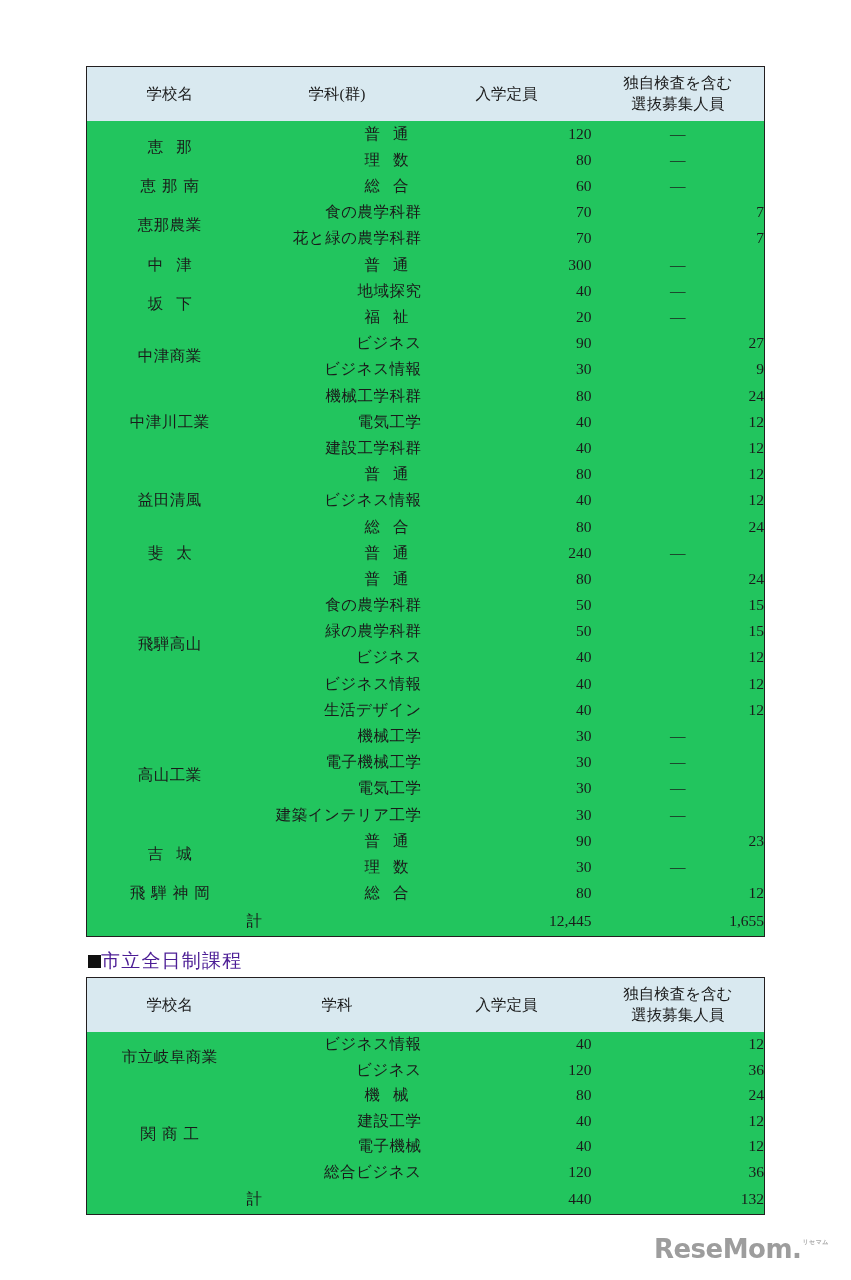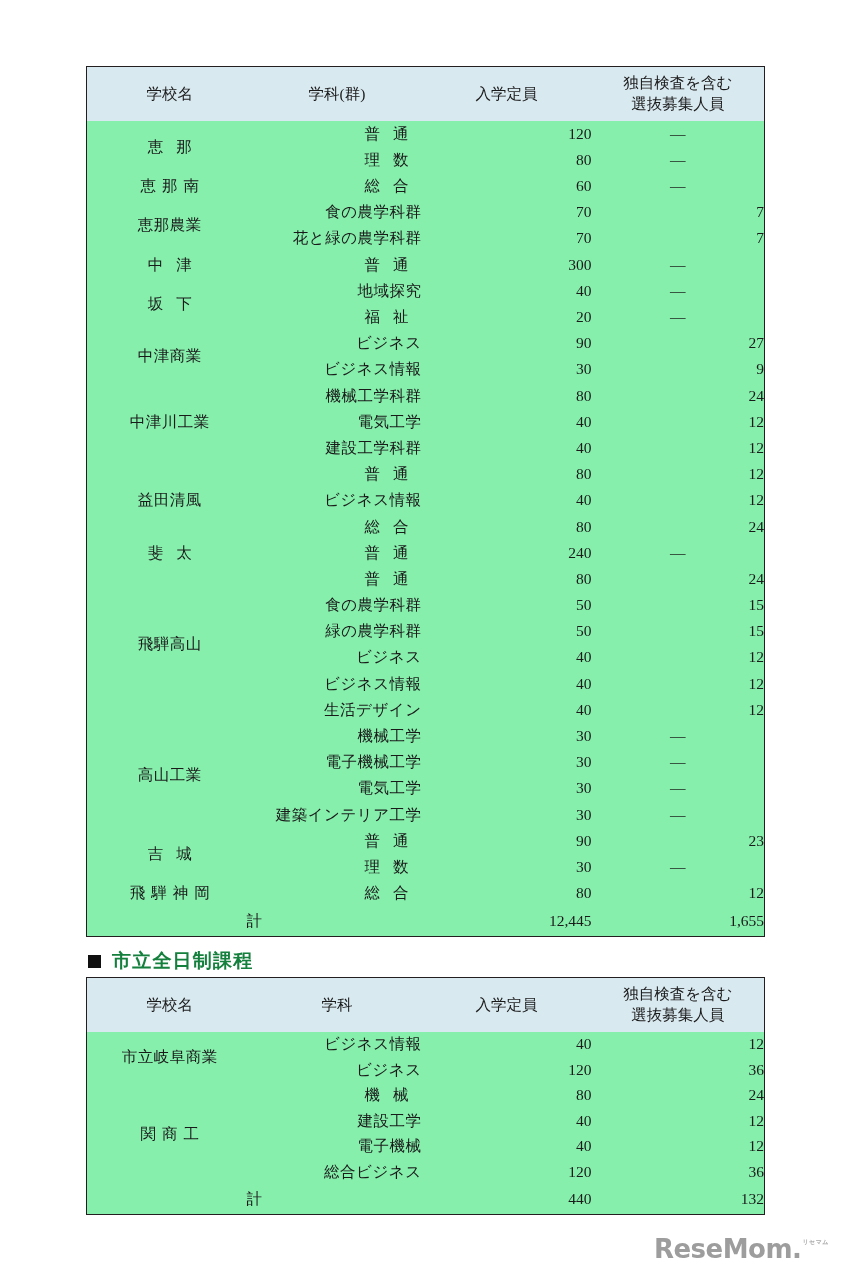--- a/index.html
+++ b/index.html
@@ -6,21 +6,21 @@
   body{
     width:851px;height:1280px;background:#ffffff;
     font-family:"Liberation Serif","DejaVu Serif",serif;
     color:#1a1a1a;position:relative;overflow:hidden;
   }
   .page{position:relative;width:851px;height:1280px;box-sizing:border-box;}
 
   table.sheet{
     border-collapse:collapse;
     table-layout:fixed;
-    background:#86efac;
+    background:#22c55e;
   }
   table.sheet td, table.sheet th{
     padding:0;margin:0;
     border:0;
     box-sizing:border-box;
     vertical-align:middle;
     font-weight:normal;
     font-size:15.5px;
     line-height:1.15;
   }
@@ -75,25 +75,25 @@
     text-align:center;
     font-size:16.5px;
   }
   td.total-label{
     text-align:center;
     font-size:16px;
   }
 
   .sec-head{
     font-family:"DejaVu Sans","Liberation Sans",sans-serif;
-    font-weight:bold;
+    font-weight:normal;
     font-size:19px;
     letter-spacing:1.2px;
-    color:#15803d;
-    display:flex;align-items:center;gap:11px;
+    color:#4c1d95;
+    display:flex;align-items:center;
   }
   .sec-head .mk{
     width:13px;height:13px;background:#101010;display:inline-block;
   }
 
   .wm{
     position:absolute;
     right:22px;bottom:16px;
     font-family:"DejaVu Sans","Liberation Sans",sans-serif;
     font-weight:bold;

